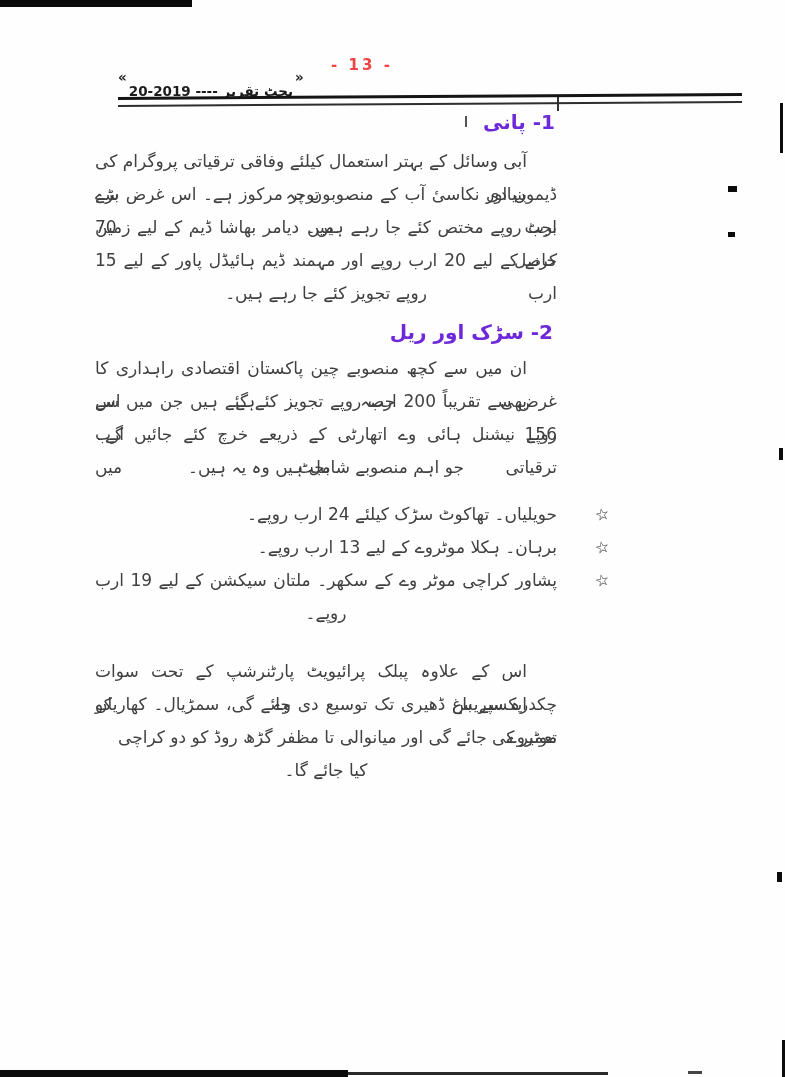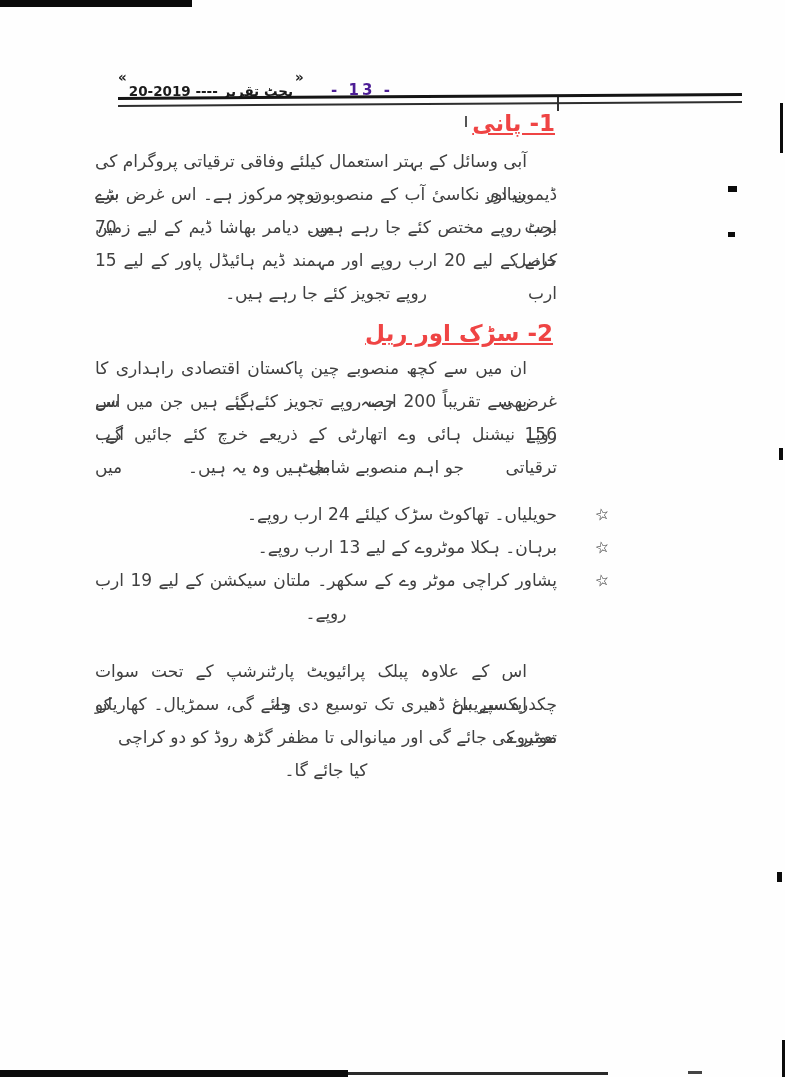--- a/index.html
+++ b/index.html
@@ -23,34 +23,34 @@
   .a-tick-h1{left:465px;top:116px;width:2px;height:11px;background:#555;}
   .a-tick-rule{left:557px;top:97px;width:2px;height:14px;background:#333;}
   
   .citation{
     position:absolute;left:118px;top:66px;height:22px;
     display:flex;direction:ltr;align-items:center;gap:2px;
     font-size:13.5px;font-weight:bold;color:#1b1b1b;
   }
   .citation .urdu-part{direction:rtl;unicode-bidi:isolate;margin-top:28px;}
   .page-number{
-    position:absolute;left:322px;top:81px;width:80px;
-    text-align:center;font-size:15px;font-weight:bold;color:#4c1d95;
+    position:absolute;left:322px;top:56px;width:80px;
+    text-align:center;font-size:15px;font-weight:bold;color:#ef4444;
     letter-spacing:3px;
   }
   .rule{
     position:absolute;left:118px;top:95px;width:624px;height:5px;
     border-top:3px solid #151515;border-bottom:2px solid #2e2e2e;
     transform:rotate(-0.35deg);
   }
   
   .urdu{direction:rtl;unicode-bidi:plaintext;font-family:"DejaVu Sans",sans-serif;}
   .heading{
-    position:absolute;font-size:23px;font-weight:bold;color:#ef4444;
-    direction:rtl;white-space:nowrap;text-decoration:underline;
+    position:absolute;font-size:20px;font-weight:bold;color:#6d28d9;
+    direction:rtl;white-space:nowrap;
   }
   .h-water{top:110px;right:230px;}
   .h-roads{top:320px;right:232px;}
   .para{position:absolute;left:95px;width:462px;}
   .p-water{top:145px;}
   .p-roads{top:352px;}
   .p-closing{top:655px;}
   .line{
     font-size:17px;line-height:33px;height:33px;color:#404040;
     direction:rtl;text-align:justify;text-align-last:justify;

